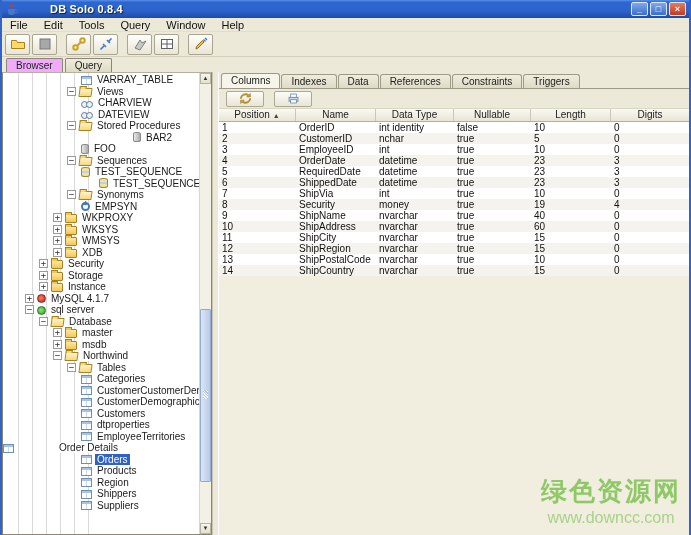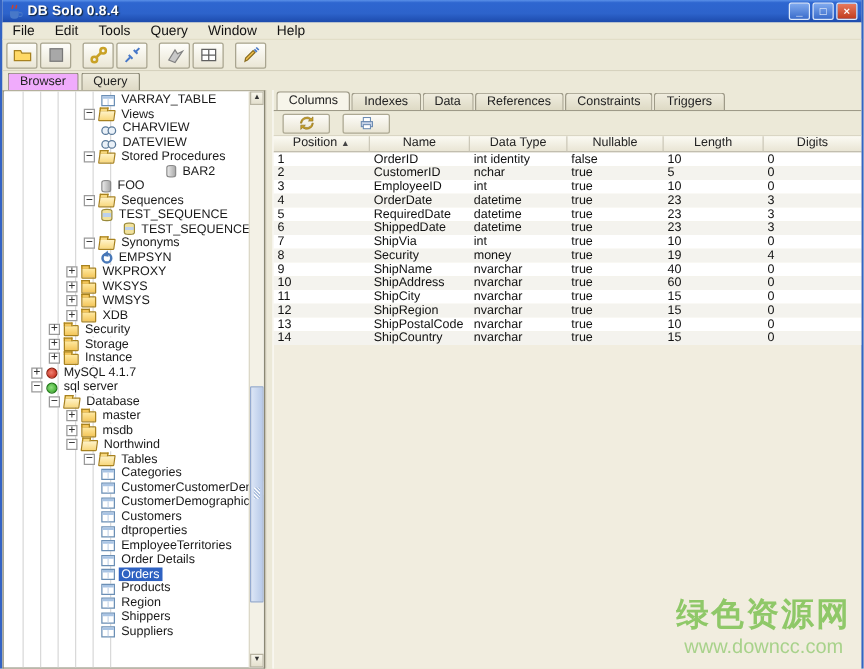--- a/index.html
+++ b/index.html
@@ -4,21 +4,21 @@
 <style>
   * { box-sizing: border-box; margin: 0; padding: 0; }
   html,body { width:691px; height:535px; overflow:hidden; }
   body { font-family:"Liberation Sans",sans-serif; background:#ECE9D8; }
   .window { position:relative; width:691px; height:535px;
             border-left:2px solid #3363C4; border-right:2px solid #3363C4; }
 
   
   .titlebar { height:18px; display:flex; align-items:center; padding:0 3px;
     background:linear-gradient(180deg,#5A90E8 0%,#2E66D0 12%,#2D63CB 60%,#1C4AAB 100%);
-    color:#fff; font-size:11px; font-weight:bold; }
+    color:#fff; font-size:11px; font-weight:bold;gap:28px; }
   .appicon { width:13px; height:13px; margin-right:4px; display:inline-flex; }
   .titletext { flex:1; text-shadow:1px 1px 1px #123; letter-spacing:.2px; }
   .winbtns { display:flex; gap:2px; }
   .wbtn { width:17px; height:14px; border:1px solid #DCE8FA; border-radius:2px;
     background:linear-gradient(#7FA9EE,#3A6CCB); color:#fff; font-size:9px;
     line-height:12px; text-align:center; font-weight:bold; }
   .wbtn.close { background:linear-gradient(#E87A5E,#C13C1E); }
 
   
   .menubar { height:14px; display:flex; align-items:center; font-size:11px;
@@ -364,21 +364,21 @@
             <span class="lab">Customers</span>
           </div>
           <div class="trow" style="padding-left: 78px;">
             <span class="tico table-icon"></span>
             <span class="lab">dtproperties</span>
           </div>
           <div class="trow" style="padding-left: 78px;">
             <span class="tico table-icon"></span>
             <span class="lab">EmployeeTerritories</span>
           </div>
-          <div class="trow" style="padding-left: 78px;">
+          <div class="trow" style=" gap: 40px;">
             <span class="tico table-icon"></span>
             <span class="lab">Order Details</span>
           </div>
           <div class="trow selected" style="padding-left: 78px;">
             <span class="tico table-icon"></span>
             <span class="lab">Orders</span>
           </div>
           <div class="trow" style="padding-left: 78px;">
             <span class="tico table-icon"></span>
             <span class="lab">Products</span>

